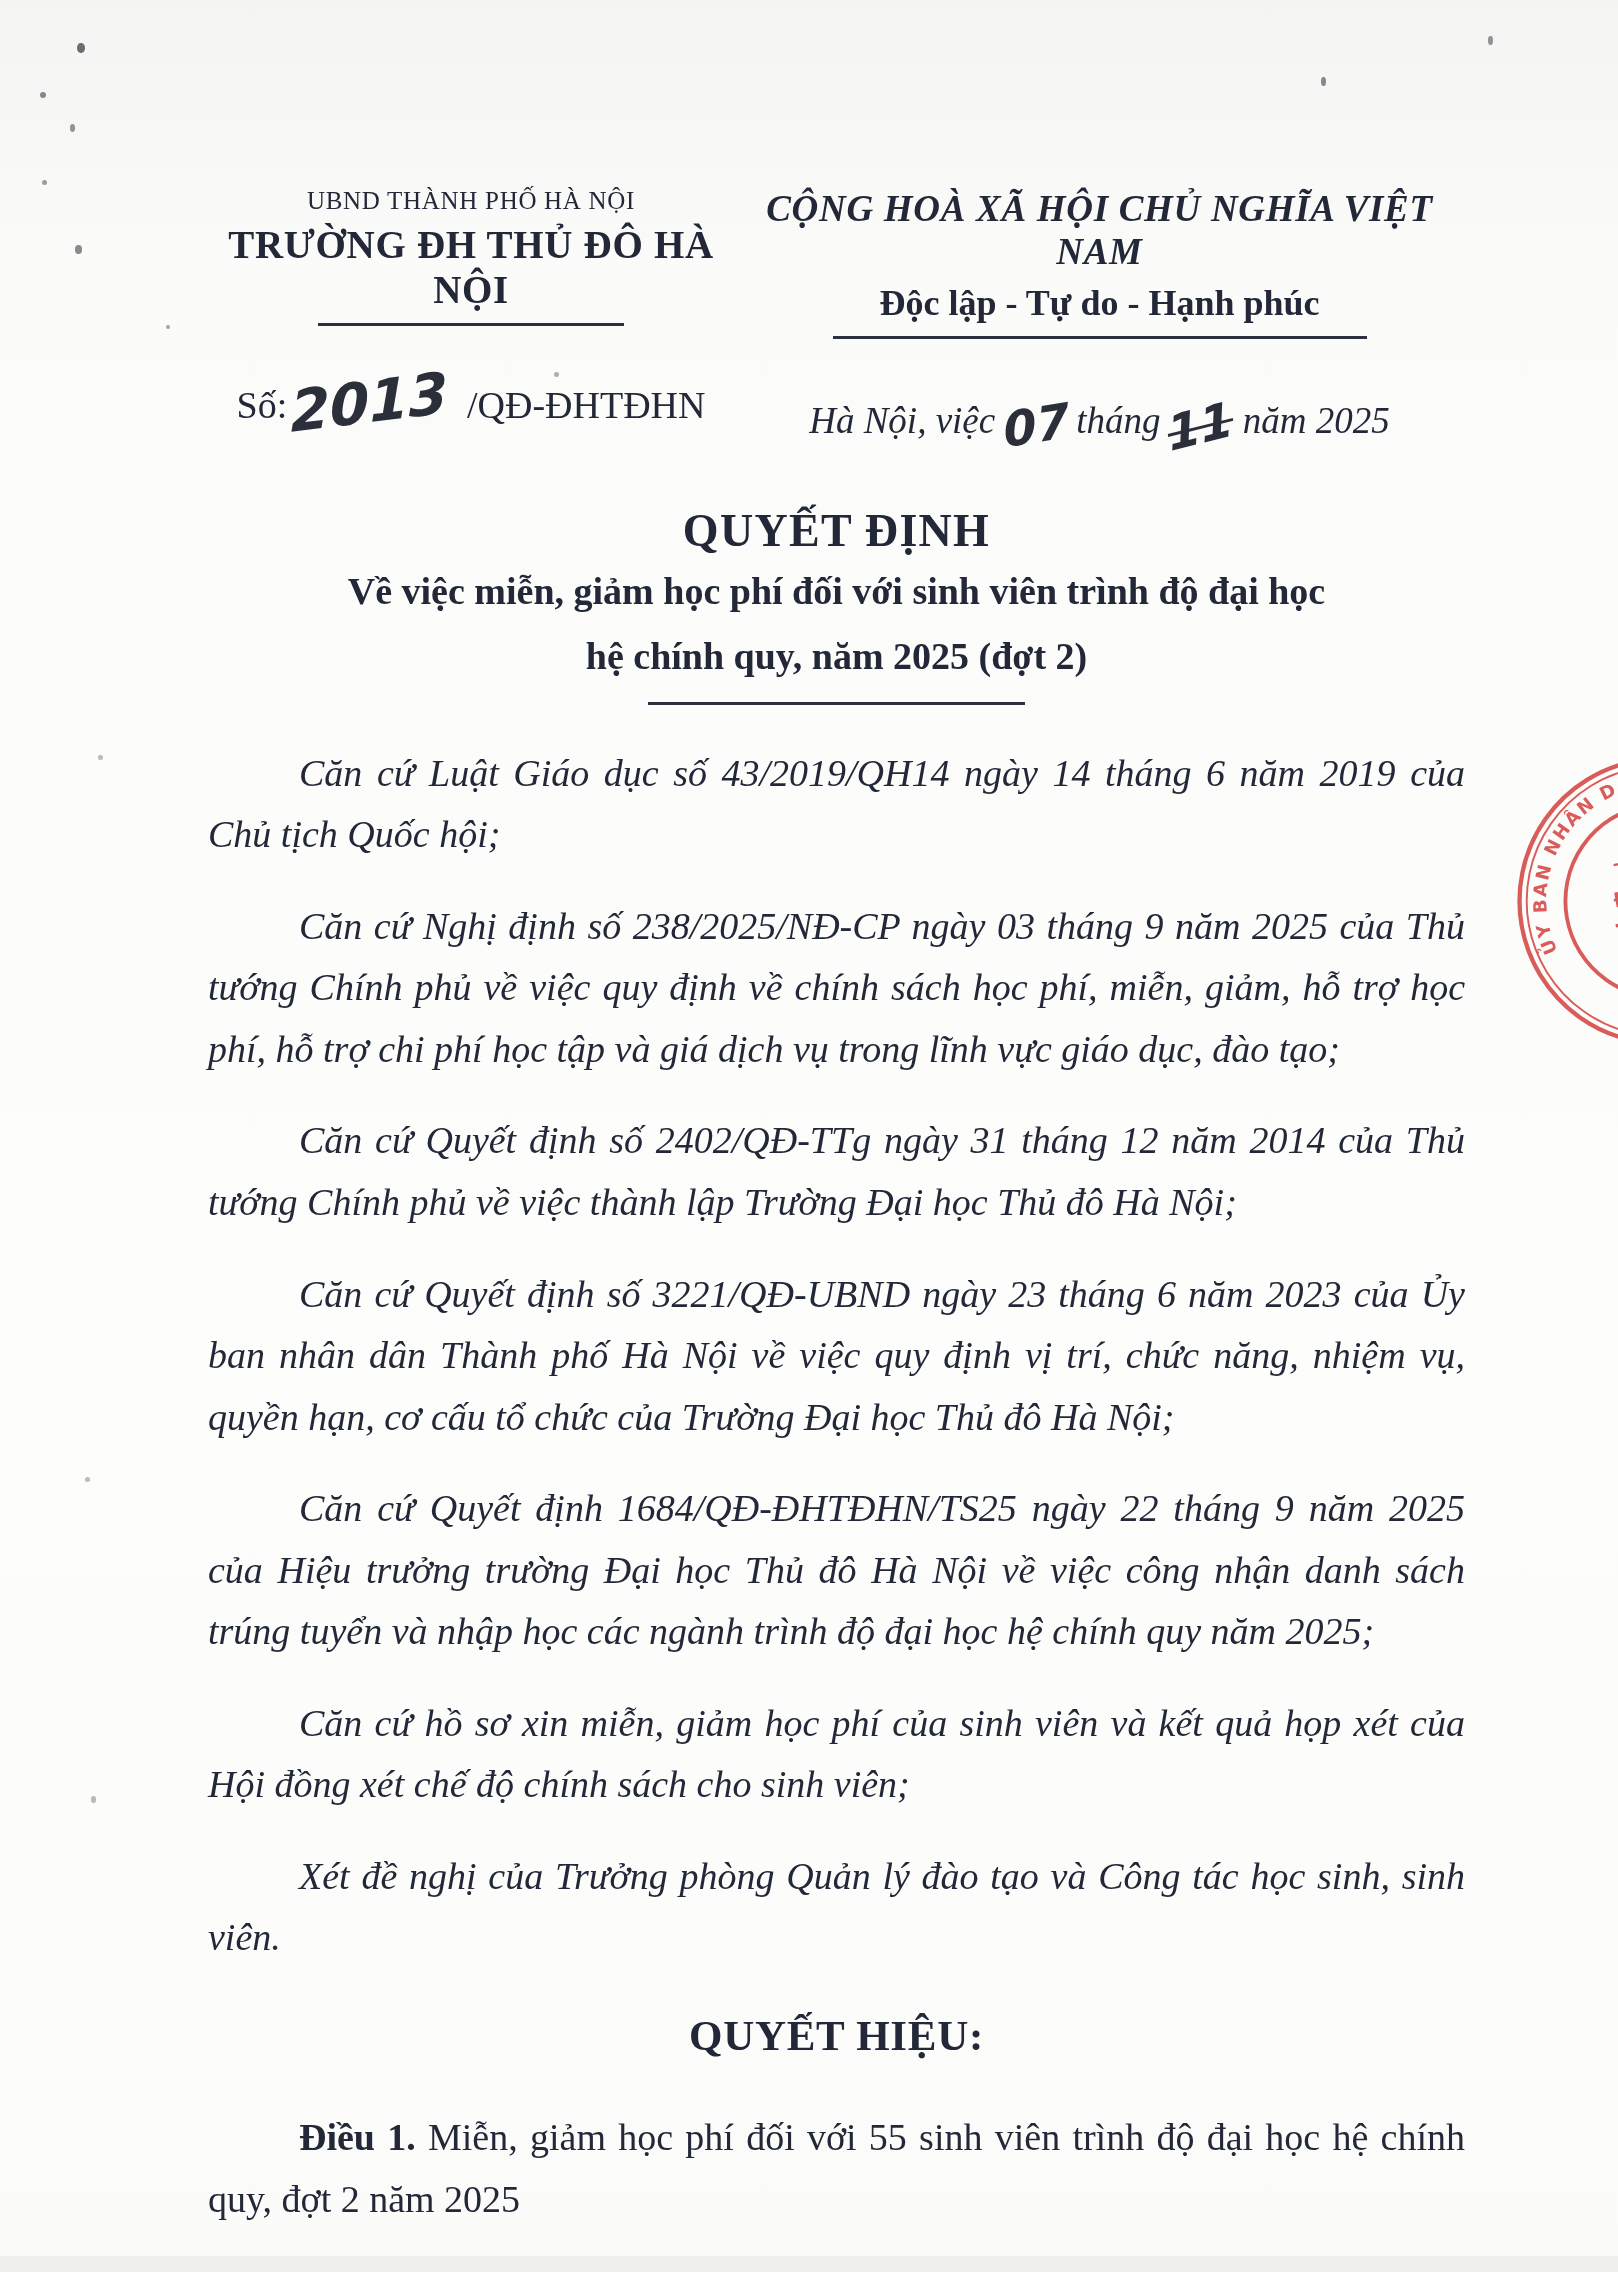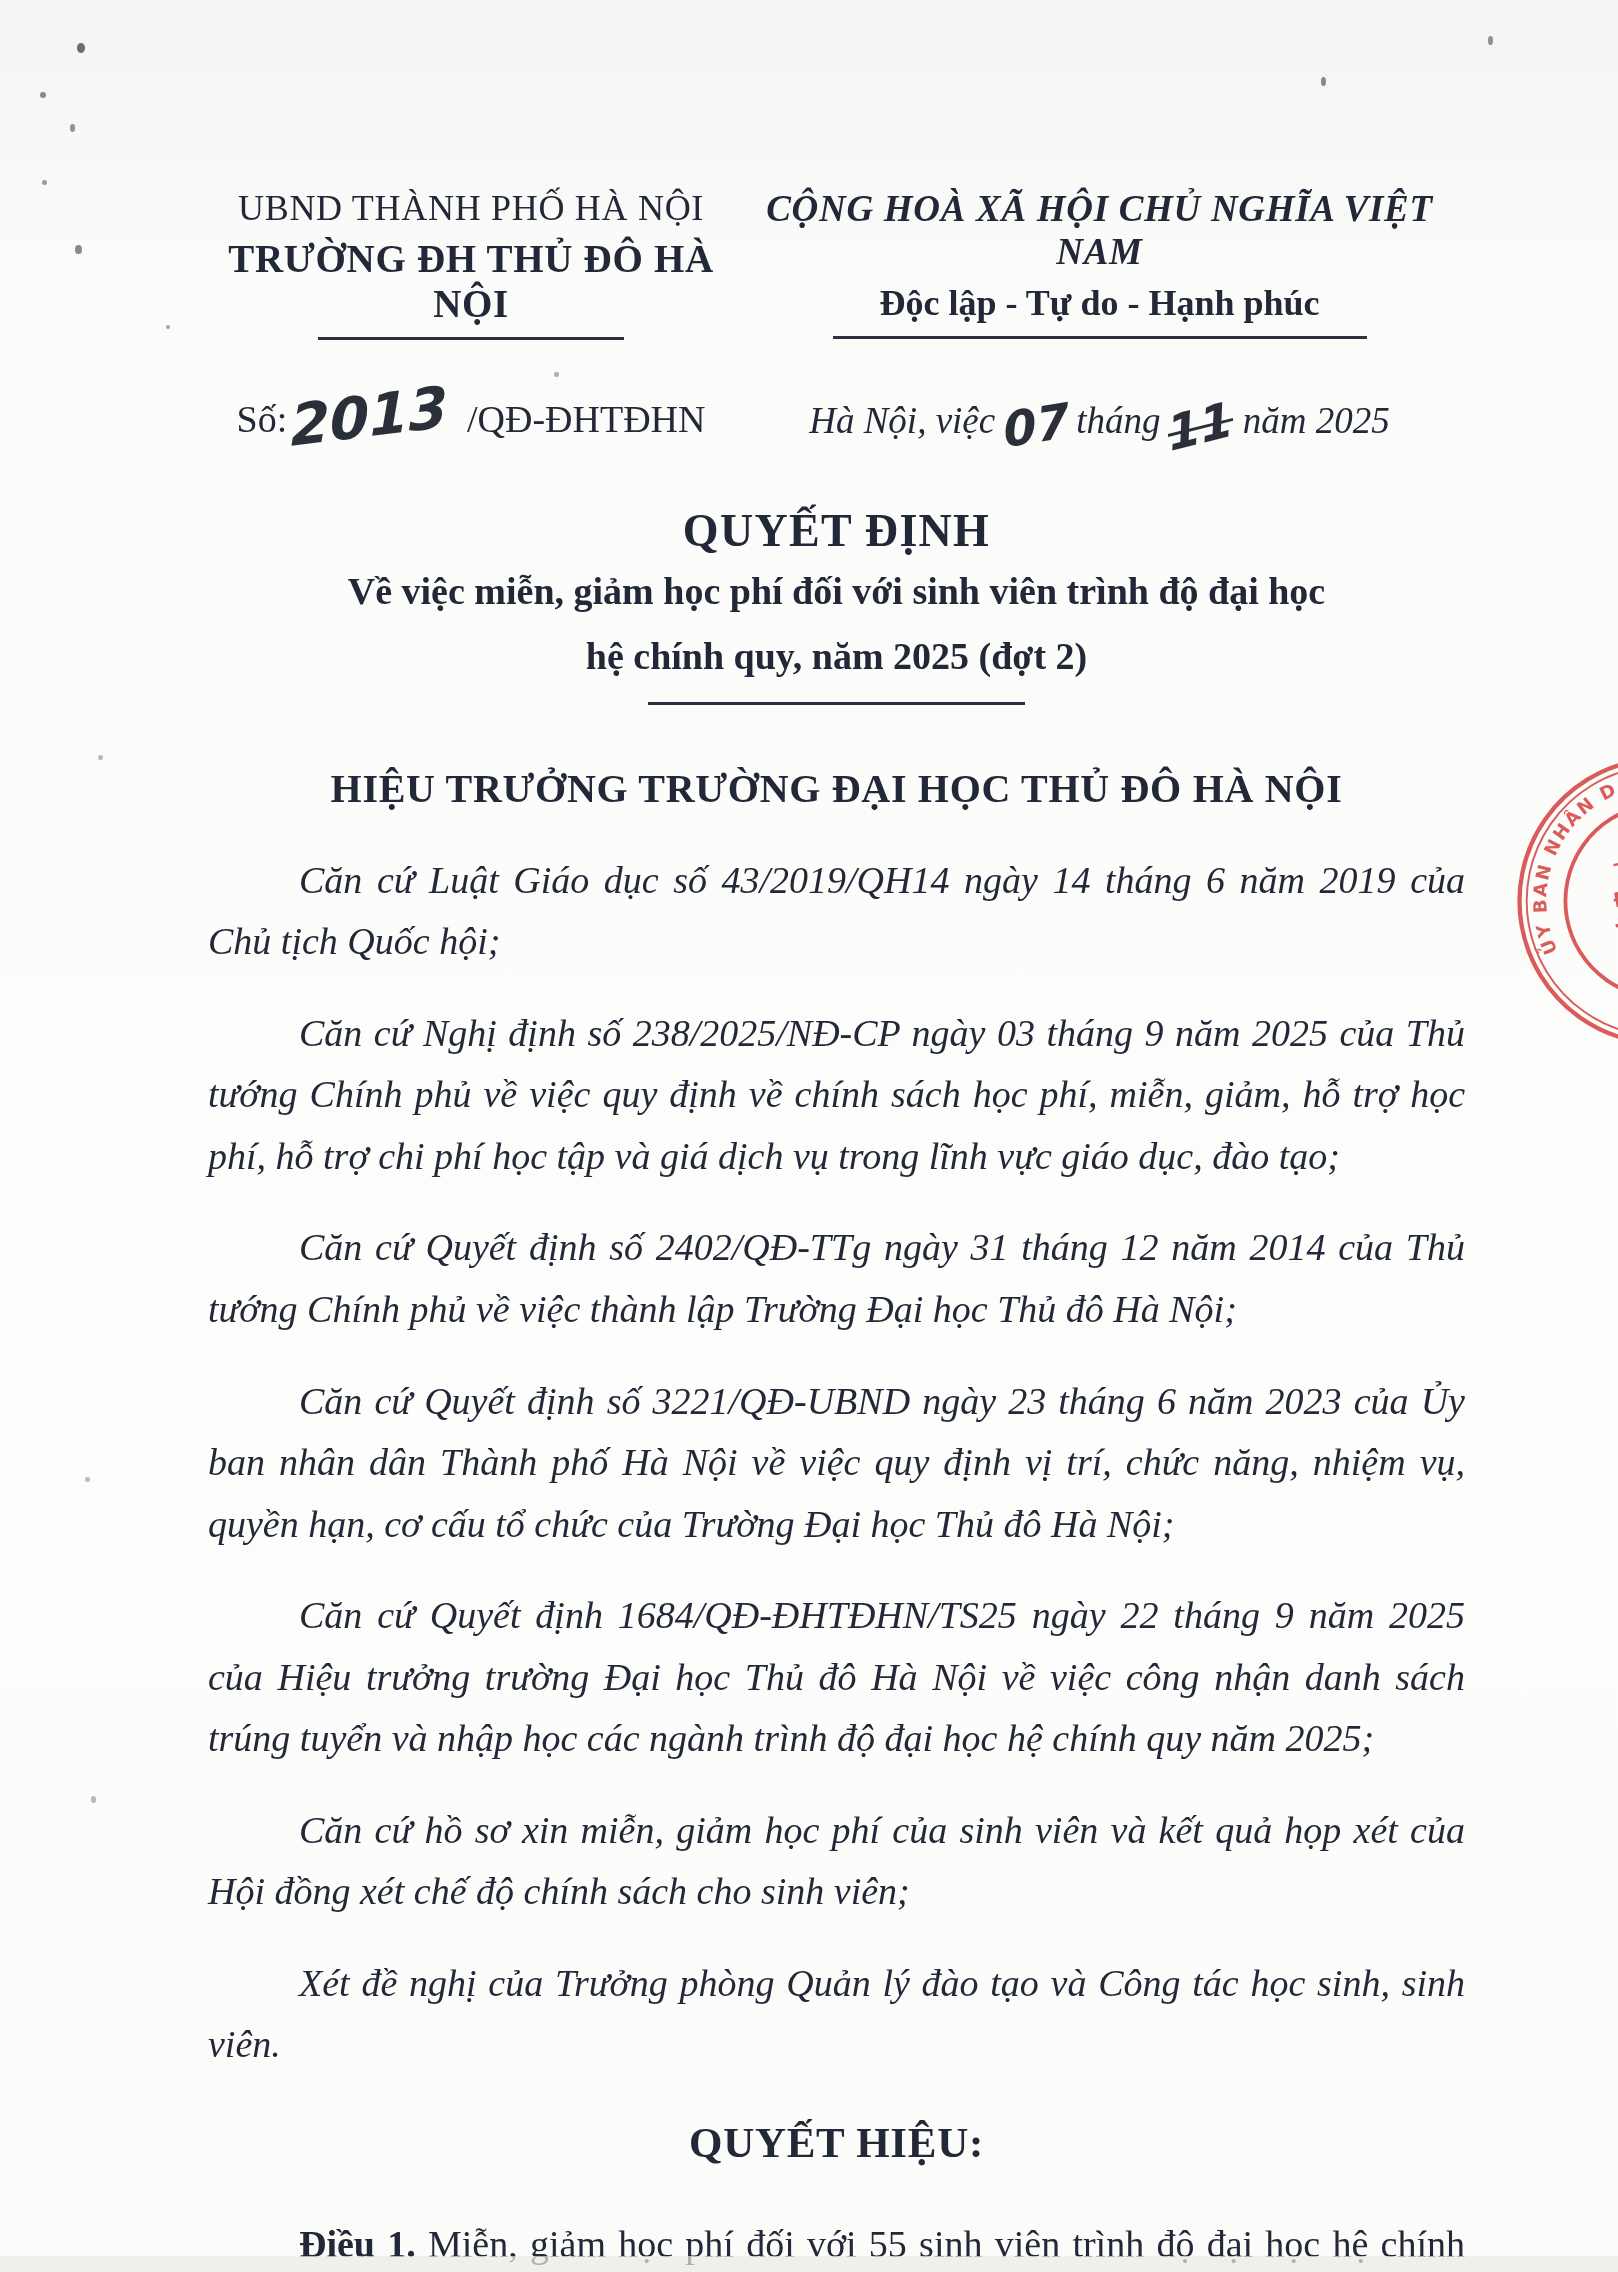--- a/index.html
+++ b/index.html
@@ -16,21 +16,21 @@
     color:var(--ink);
     font-family:"Liberation Serif","DejaVu Serif",serif;
     font-size:38px;
   }
   .content{padding:187px 154px 0 208px;}
   .b{font-weight:bold;}
   
   .hdr{display:flex;justify-content:space-between;align-items:flex-start;}
   .hdr-left{width:534px;text-align:center;}
   .hdr-right{width:742px;text-align:center;}
-  .hdr-line1-left{font-size:36px;letter-spacing:0.7px;}
+  .hdr-line1-left{font-size:25px;letter-spacing:0.7px;}
   .hdr-line2-left{font-size:39px;font-weight:bold;margin-top:6.5px;letter-spacing:0.7px;}
   .hdr-line1-right{font-size:37px;font-weight:bold;letter-spacing:0.7px;font-style:italic;}
   .hdr-line2-right{font-size:36px;font-weight:bold;margin-top:9px;}
   .rule{border-top:3.3px solid #2b3140;margin:11.7px auto 0;}
   .rule-left{width:306px;}
   .rule-right{width:534px;}
   .so-line{margin-top:57px;font-size:38px;white-space:nowrap;}
   .date-line{margin-top:60px;font-size:37px;font-style:italic;white-space:nowrap;}
   .hand{
     font-family:"DejaVu Sans",sans-serif;
@@ -101,21 +101,20 @@
           <span>Hà Nội,  việc</span><span class="hand hand-day">07</span><span>tháng</span><span class="hand hand-month">11</span><span>năm 2025</span>
         </div>
       </div>
     </div>
 
     <div class="title-block">
       <div class="doc-title">QUYẾT ĐỊNH</div>
       <div class="doc-subtitle">Về việc miễn, giảm học phí đối với sinh viên trình độ đại học</div>
       <div class="doc-subtitle" style="margin-top:8px;">hệ chính quy, năm 2025 (đợt 2)</div>
       <div class="rule-title"></div>
-      <div class="issuer">HIỆU TRƯỞNG TRƯỜNG ĐẠI HỌC THỦ ĐÔ HÀ NỘI</div>
     </div>
 
     <div class="recitals">
       <p class="recital">Căn cứ Luật Giáo dục số 43/2019/QH14 ngày 14 tháng 6 năm 2019 của Chủ tịch Quốc hội;</p>
       <p class="recital">Căn cứ Nghị định số 238/2025/NĐ-CP ngày 03 tháng 9 năm 2025 của Thủ tướng Chính phủ về việc quy định về chính sách học phí, miễn, giảm, hỗ trợ học phí, hỗ trợ chi phí học tập và giá dịch vụ trong lĩnh vực giáo dục, đào tạo;</p>
       <p class="recital">Căn cứ Quyết định số 2402/QĐ-TTg ngày 31 tháng 12 năm 2014 của Thủ tướng Chính phủ về việc thành lập Trường Đại học Thủ đô Hà Nội;</p>
       <p class="recital">Căn cứ Quyết định số 3221/QĐ-UBND ngày 23 tháng 6 năm 2023 của Ủy ban nhân dân Thành phố Hà Nội về việc quy định vị trí, chức năng, nhiệm vụ, quyền hạn, cơ cấu tổ chức của Trường Đại học Thủ đô Hà Nội;</p>
       <p class="recital">Căn cứ Quyết định 1684/QĐ-ĐHTĐHN/TS25 ngày 22 tháng 9 năm 2025 của Hiệu trưởng trường Đại học Thủ đô Hà Nội về việc công nhận danh sách trúng tuyển và nhập học các ngành trình độ đại học hệ chính quy năm 2025;</p>
       <p class="recital">Căn cứ hồ sơ xin miễn, giảm học phí của sinh viên và kết quả họp xét của Hội đồng xét chế độ chính sách cho sinh viên;</p>
       <p class="recital">Xét đề nghị của Trưởng phòng Quản lý đào tạo và Công tác học sinh, sinh viên.</p>

